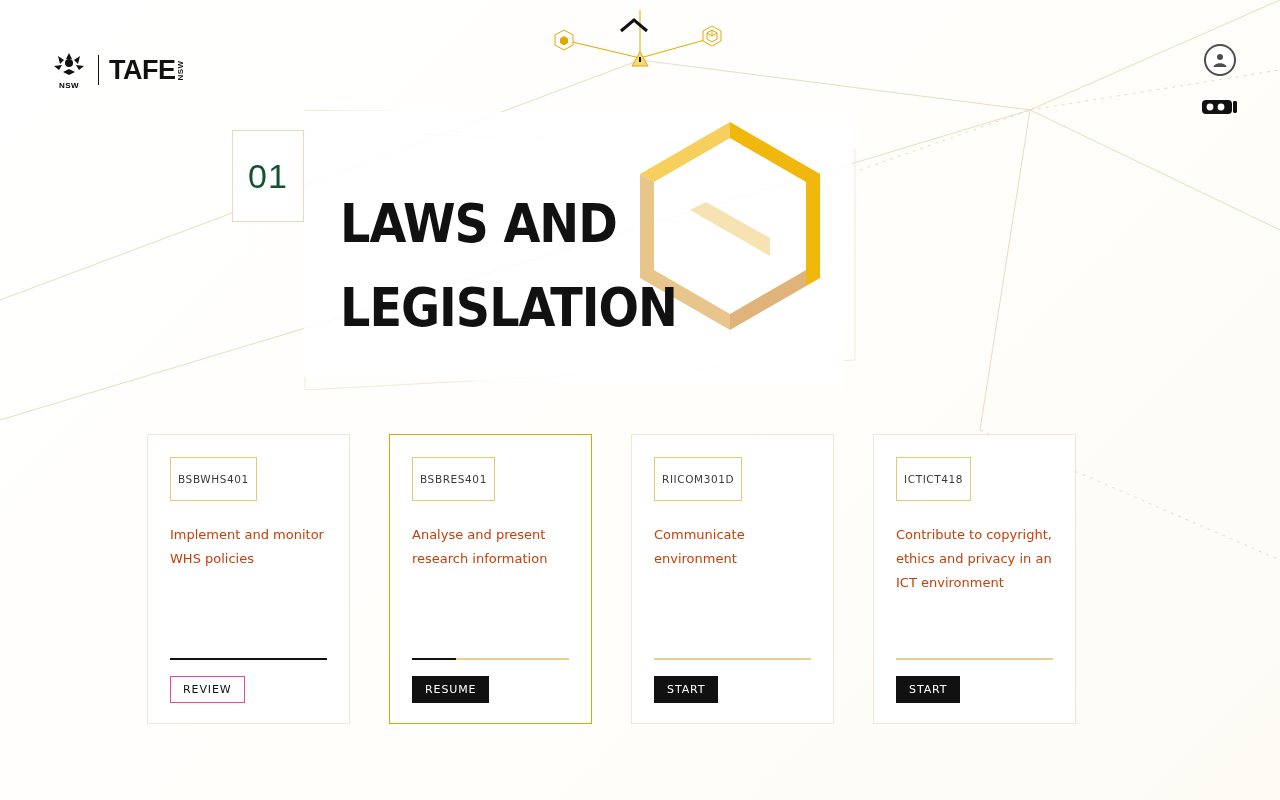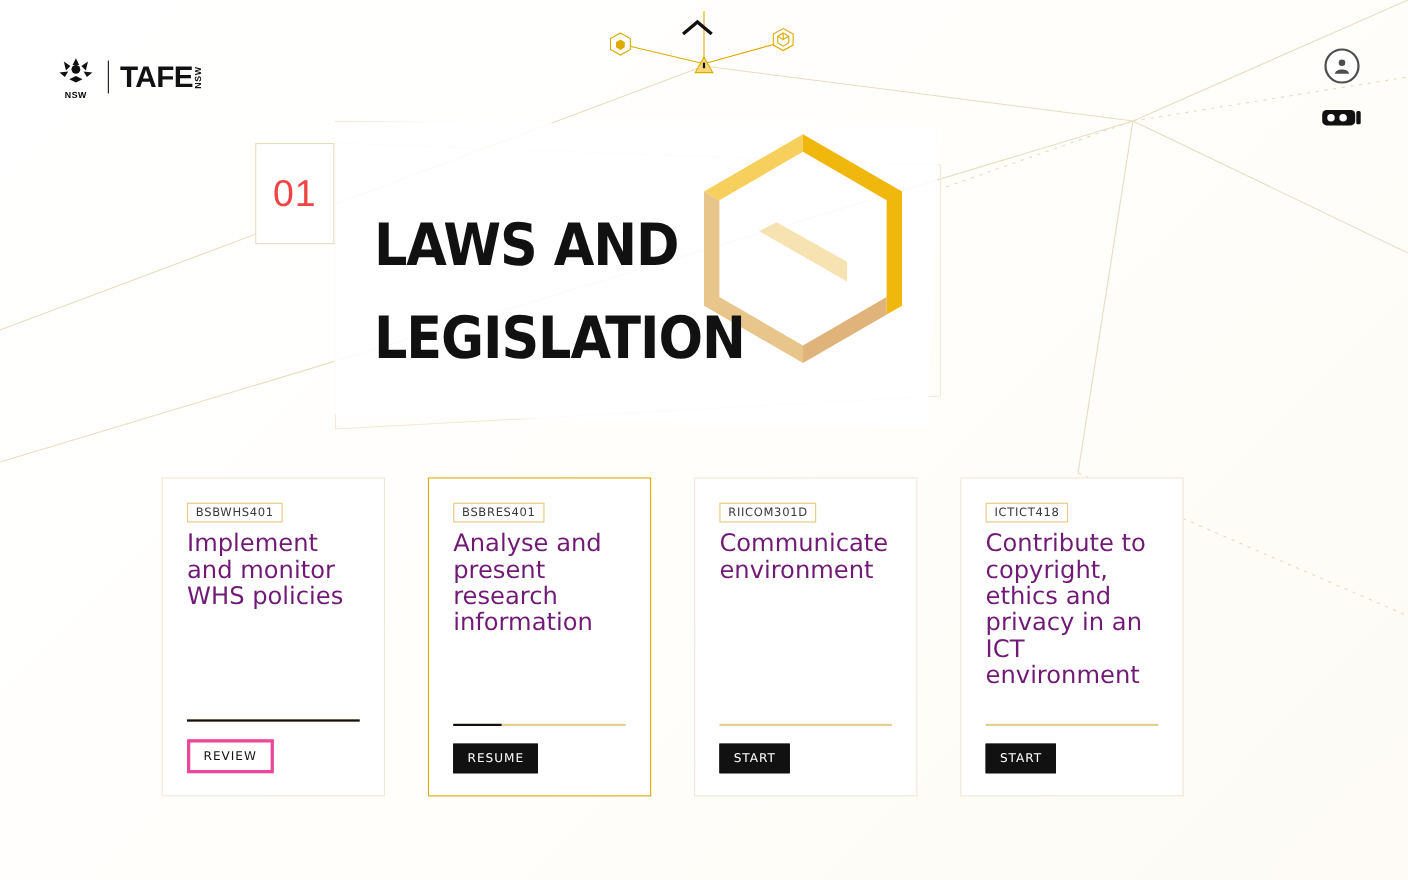--- a/index.html
+++ b/index.html
@@ -48,21 +48,21 @@
   }
   .vr-icon { width: 40px; height: 22px; cursor: pointer; }
 
   
   .hero { position: absolute; left: 232px; top: 110px; width: 640px; height: 280px; }
   .hero-numbox {
     position: absolute; left: 0; top: 20px; width: 72px; height: 92px;
     border: 1px solid #e8dcc0; background: #fff;
     display: flex; align-items: center; justify-content: center;
   }
-  .hero-num { font-size: 34px; color: #ef4444; font-weight: 400; letter-spacing: 1px; }
+  .hero-num { font-size: 34px; color: #14532d; font-weight: 400; letter-spacing: 1px; }
   .hero-panel {
     position: absolute; left: 72px; top: 0; width: 550px; height: 278px;
     background: rgba(255,255,255,0.85);
     border-top: 1px solid #f0e7d2;
     clip-path: polygon(0 0, 100% 2%, 98% 100%, 0 96%);
   }
   .hero-title {
     position: absolute; left: 340px; top: 182px; width: 640px;
     font-family: "DejaVu Sans", sans-serif;
     font-size: 53px; line-height: 84px; font-weight: 800;
@@ -79,37 +79,37 @@
   .card {
     width: 203px; height: 290px; background: #fff;
     border: 1px solid #efe7d6;
     padding: 22px 22px 0 22px;
     display: flex; flex-direction: column; position: relative;
   }
   .card.active { border: 1px solid #e0a900; }
   .code {
     display: inline-block; align-self: flex-start;
     border: 1px solid #e3c978; color: #3a3a3a;
-    font-size: 10.5px; letter-spacing: .6px; padding: 2px 7px; margin-bottom: 8px;
+    font-size: 10.5px; letter-spacing: .6px; padding: 15px 7px; margin-bottom: 22px;
     font-family: "DejaVu Sans", sans-serif;
   }
   .card-title {
-    font-size: 22px; line-height: 24px; color: #701a75; font-weight: 400;
+    font-size: 13px; line-height: 24px; color: #c2410c; font-weight: 400;
     font-family: "DejaVu Sans", sans-serif;
   }
   .progress-wrap { margin-top: auto; margin-bottom: 16px; }
   .progress-track { height: 2px; width: 100%; background: #e6cf8f; position: relative; }
   .progress-fill { height: 2px; background: #111; position: absolute; left: 0; top: 0; }
   .btn {
     align-self: flex-start; font-size: 11px; letter-spacing: .9px;
     padding: 6px 12px; cursor: pointer; margin-bottom: 20px;
     font-family: "DejaVu Sans", sans-serif;
   }
   .btn-dark { background: #111; color: #fff; border: 1px solid #111; }
-  .btn-outline { background: #fff; color: #111; border: 3px solid #ec4899; }
+  .btn-outline { background: #fff; color: #111; border: 1px solid #ec4899; }
 </style>
 </head>
 <body>
 
 <div id="root">
 
   <svg class="bg-lines" width="1280" height="800">
     <g stroke="#e8dcc2" stroke-width="1" fill="none">
       <path d="M0 420 L1030 110 L1280 0"></path>
       <path d="M1030 110 L1280 230"></path>

